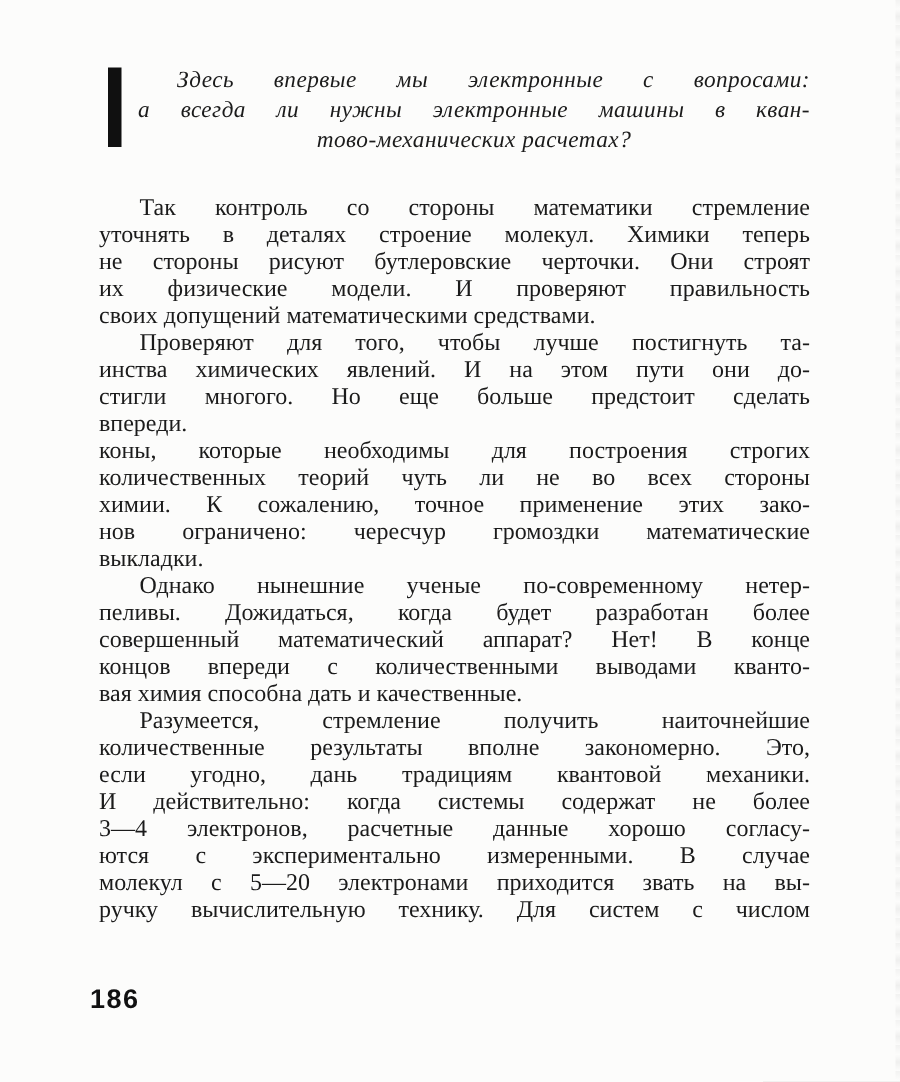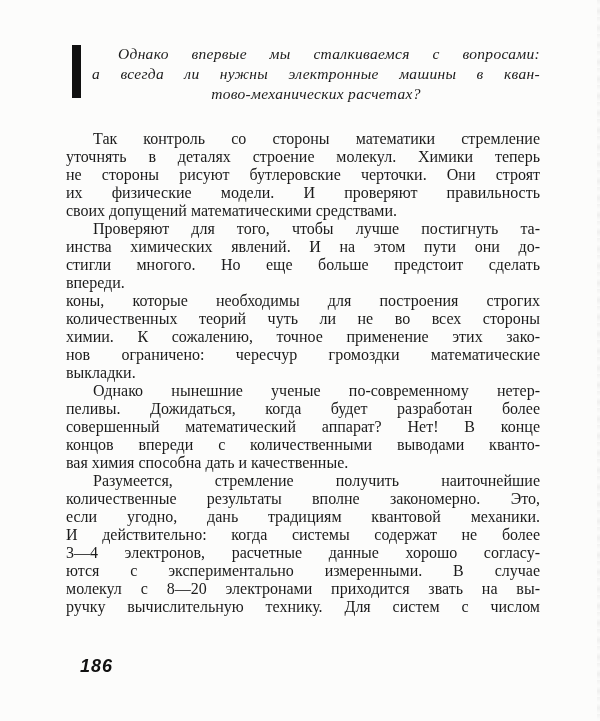--- a/index.html
+++ b/index.html
@@ -74,40 +74,39 @@
     white-space: normal;
   }
   .text-line.indent {
     text-indent: 27px;
   }
   .text-line.para-end {
     text-align-last: left;
   }
   .page-number {
     position: absolute;
-    left: 80px;
+    left: 60px;
     top: 656px;
     font-family: "Liberation Sans", sans-serif;
     font-weight: bold;
     font-size: 18px;
     letter-spacing: 1px;
     color: #111;
-    font-style: italic;
   }
 </style>
 </head>
 <body>
 
 <div class="page">
   <div class="scan-edge"></div>
 
   <div class="chapter-bar"></div>
 
   <div class="epigraph">
-      <div class="epi-line first">Однако впервые мы сталкиваемся с вопросами:</div>
+      <div class="epi-line first">Здесь впервые мы электронные с вопросами:</div>
       <div class="epi-line">а всегда ли нужны электронные машины в кван-</div>
       <div class="epi-line center">тово-механических расчетах?</div>
     </div>
 
   <div class="body-text">
       <div class="text-line indent">Так контроль со стороны математики стремление</div>
       <div class="text-line">уточнять в деталях строение молекул. Химики теперь</div>
       <div class="text-line">не стороны рисуют бутлеровские черточки. Они строят</div>
       <div class="text-line">их физические модели. И проверяют правильность</div>
       <div class="text-line para-end">своих допущений математическими средствами.</div>
@@ -124,18 +123,18 @@
       <div class="text-line">пеливы. Дожидаться, когда будет разработан более</div>
       <div class="text-line">совершенный математический аппарат? Нет! В конце</div>
       <div class="text-line">концов впереди с количественными выводами кванто-</div>
       <div class="text-line para-end">вая химия способна дать и качественные.</div>
       <div class="text-line indent">Разумеется, стремление получить наиточнейшие</div>
       <div class="text-line">количественные результаты вполне закономерно. Это,</div>
       <div class="text-line">если угодно, дань традициям квантовой механики.</div>
       <div class="text-line">И действительно: когда системы содержат не более</div>
       <div class="text-line">3—4 электронов, расчетные данные хорошо согласу-</div>
       <div class="text-line">ются с экспериментально измеренными. В случае</div>
-      <div class="text-line">молекул с 8—20 электронами приходится звать на вы-</div>
+      <div class="text-line">молекул с 5—20 электронами приходится звать на вы-</div>
       <div class="text-line">ручку вычислительную технику. Для систем с числом</div>
     </div>
 
   <div class="page-number">186</div>
 </div>
 
 </body></html>

